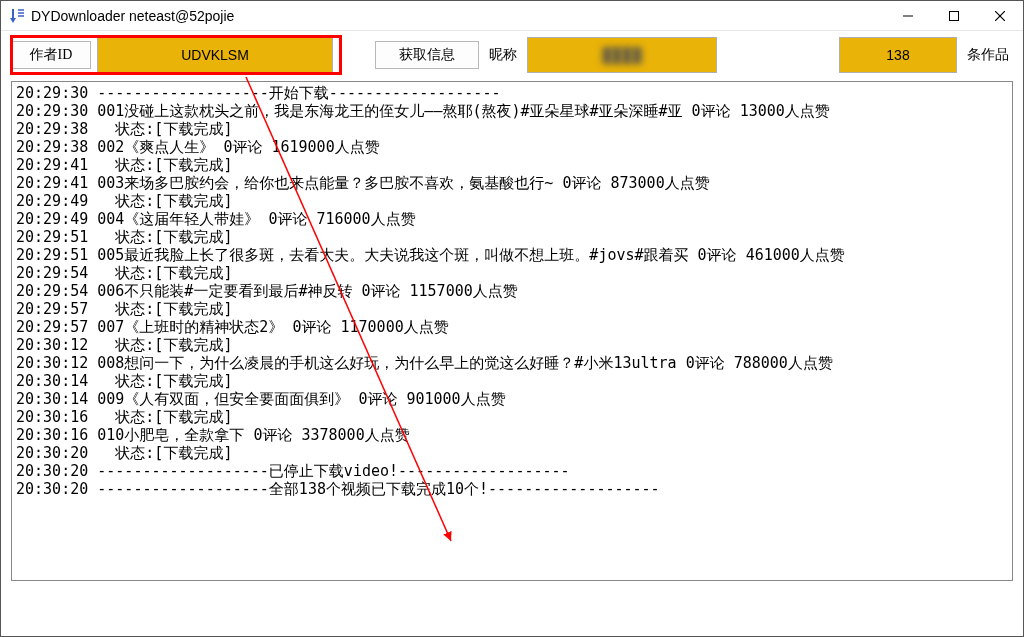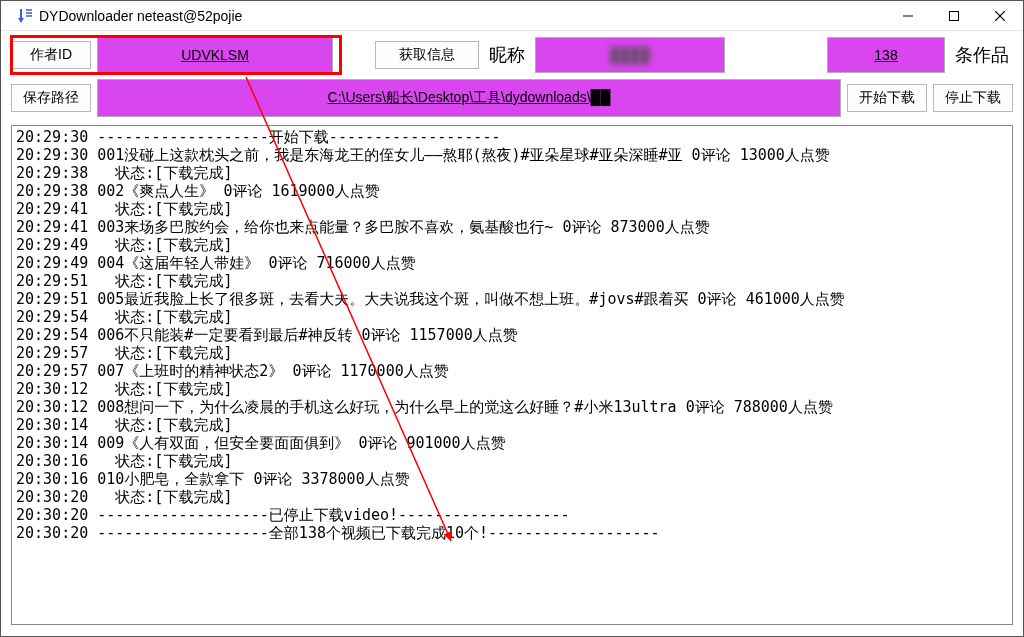--- a/index.html
+++ b/index.html
@@ -15,21 +15,21 @@
     border: 1px solid #555;
     background: #fff;
     position: relative;
     overflow: hidden;
   }
   
   .titlebar {
     height: 30px;
     display: flex;
     align-items: center;
-    padding-left: 16px;
+    padding-left: 8px;
     border-bottom: 1px solid #e6e6e6;
   }
   .titlebar .icon {
     width: 16px; height: 16px;
     margin-right: 6px;
   }
   .titlebar .title { flex: 1; font-size: 14px; }
   .winbtn {
     width: 46px; height: 30px;
     display: flex; align-items: center; justify-content: center;
@@ -48,31 +48,32 @@
   }
   .row2 { padding-top: 2px; }
   .btn {
     background: #fdfdfd;
     border: 1px solid #b8b8b8;
     padding: 4px 10px;
     min-height: 26px;
     display: flex; align-items: center; justify-content: center;
     font-size: 14px;
     white-space: nowrap;
+    font-family: Liberation Serif, serif;
   }
   .textbox {
-    background: #d946ef;
+    background: #eab308;
     border: 1px solid #b0b0b0;
     min-height: 26px;
     padding: 9px 6px;
     font-size: 14px;
-    display: flex; align-items: center; justify-content: center; text-decoration: underline;
+    display: flex; align-items: center; justify-content: center;
   }
   .label {
-    font-size: 18px;
+    font-size: 14px;
     padding: 0 4px;
     white-space: nowrap;
   }
   .blur {
     color: transparent;
     text-shadow: 0 0 6px rgba(80,80,80,0.8);
   }
   
   .annot-box {
     position: absolute;
@@ -135,26 +136,20 @@
     <div class="btn" style="width:104px">获取信息</div>
     <span class="label">昵称</span>
     <div class="textbox" style="width:190px">
         <span class="blur">████</span>
       </div>
     <div style="flex:1"></div>
     <div class="textbox" style="width:118px">138</div>
     <span class="label">条作品</span>
   </div>
 
-  <div class="row row2">
-    <div class="btn" style="width:80px">保存路径</div>
-    <div class="textbox" style="flex:1; justify-content:center;">C:\Users\船长\Desktop\工具\dydownloads\██</div>
-    <div class="btn" style="width:80px">开始下载</div>
-    <div class="btn" style="width:80px">停止下载</div>
-  </div>
 
   <div class="logarea" id="log">20:29:30 -------------------开始下载-------------------
 20:29:30 001没碰上这款枕头之前，我是东海龙王的侄女儿——熬耶(熬夜)#亚朵星球#亚朵深睡#亚 0评论 13000人点赞
 20:29:38   状态:[下载完成]
 20:29:38 002《爽点人生》 0评论 1619000人点赞
 20:29:41   状态:[下载完成]
 20:29:41 003来场多巴胺约会，给你也来点能量？多巴胺不喜欢，氨基酸也行~ 0评论 873000人点赞
 20:29:49   状态:[下载完成]
 20:29:49 004《这届年轻人带娃》 0评论 716000人点赞
 20:29:51   状态:[下载完成]

